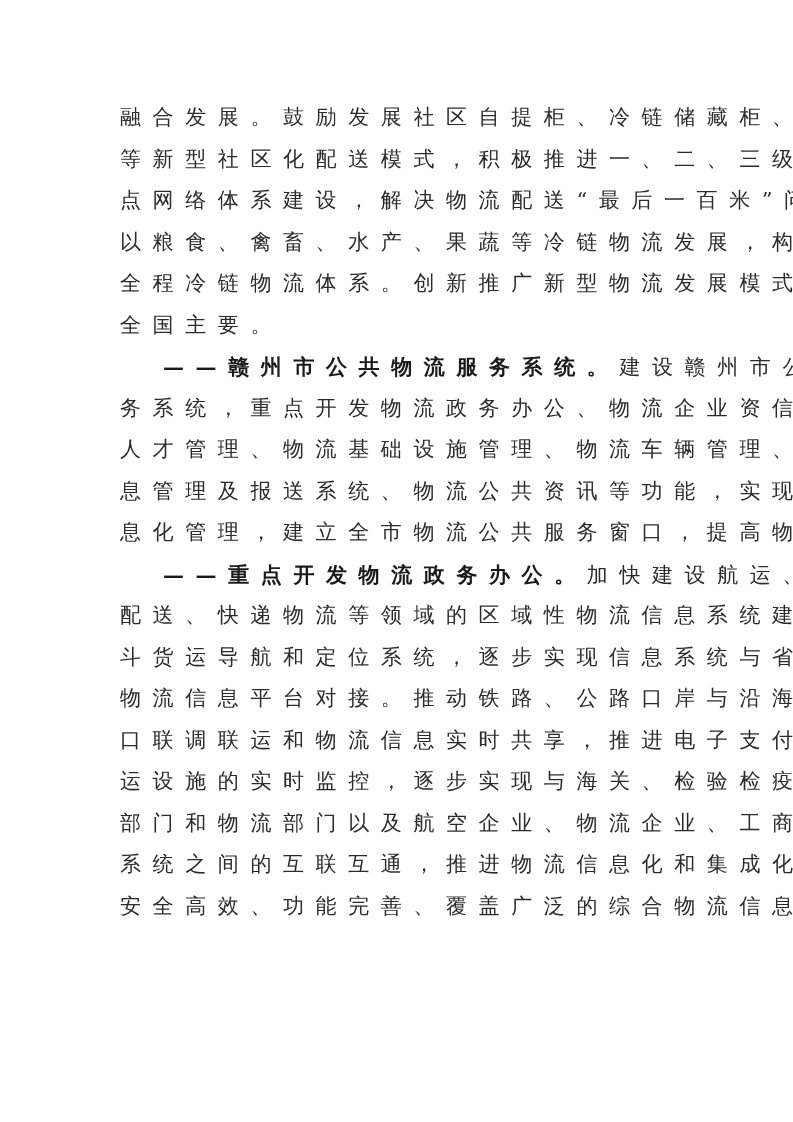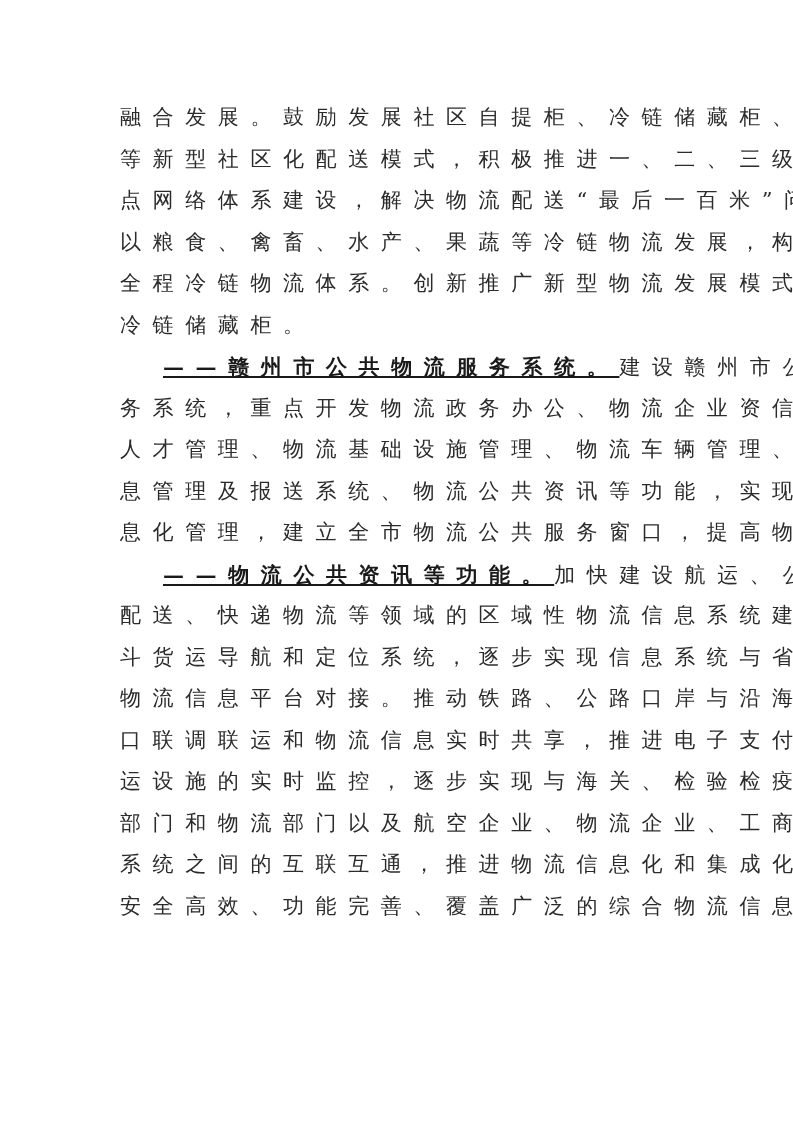--- a/index.html
+++ b/index.html
@@ -30,52 +30,51 @@
       text-align: justify;
       text-align-last: left;
       word-break: break-all;
     }
     .indent {
       text-indent: 43px;
     }
     .lead {
       font-weight: bold;
       color: #1a1a1a;
-      text-decoration: underline;
     }
     .line {
       display: block;
       white-space: nowrap;
       height: 41.5px;
     }
   </style>
 </head>
 <body>
 
 <div class="page">
 
   <div class="para">
     <span class="line">融合发展。鼓励发展社区自提柜、冷链储藏柜、代收服务点</span>
     <span class="line">等新型社区化配送模式，积极推进一、二、三级配送中心节</span>
     <span class="line">点网络体系建设，解决物流配送“最后一百米”问题。加快</span>
     <span class="line">以粮食、禽畜、水产、果蔬等冷链物流发展，构建电子商务</span>
     <span class="line">全程冷链物流体系。创新推广新型物流发展模式，大力发展</span>
-    <span class="line">冷链储藏柜。</span>
+    <span class="line">全国主要。</span>
   </div>
 
   <div class="para">
     <span class="line indent"><span class="lead">——赣州市公共物流服务系统。</span><span>建设赣州市公共物流服</span></span>
     <span class="line">务系统，重点开发物流政务办公、物流企业资信管理、物流</span>
     <span class="line">人才管理、物流基础设施管理、物流车辆管理、物流统计信</span>
     <span class="line">息管理及报送系统、物流公共资讯等功能，实现物流政务信</span>
     <span class="line">息化管理，建立全市物流公共服务窗口，提高物流政务管理</span>
   </div>
 
   <div class="para">
-    <span class="line indent"><span class="lead">——物流公共资讯等功能。</span><span>加快建设航运、公路、城乡</span></span>
+    <span class="line indent"><span class="lead">——重点开发物流政务办公。</span><span>加快建设航运、公路、城乡</span></span>
     <span class="line">配送、快递物流等领域的区域性物流信息系统建设，建设北</span>
     <span class="line">斗货运导航和定位系统，逐步实现信息系统与省、全国主要</span>
     <span class="line">物流信息平台对接。推动铁路、公路口岸与沿海城市其他港</span>
     <span class="line">口联调联运和物流信息实时共享，推进电子支付和货物、承</span>
     <span class="line">运设施的实时监控，逐步实现与海关、检验检疫、交通管理</span>
     <span class="line">部门和物流部门以及航空企业、物流企业、工商企业等信息</span>
     <span class="line">系统之间的互联互通，推进物流信息化和集成化，逐步形成</span>
     <span class="line">安全高效、功能完善、覆盖广泛的综合物流信息系统。</span>
   </div>
 

